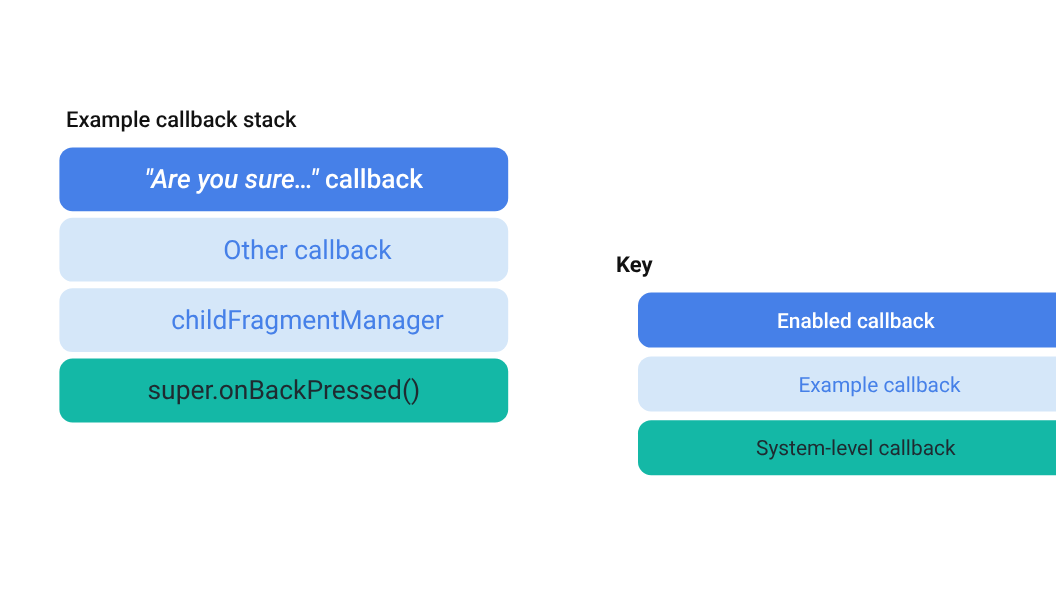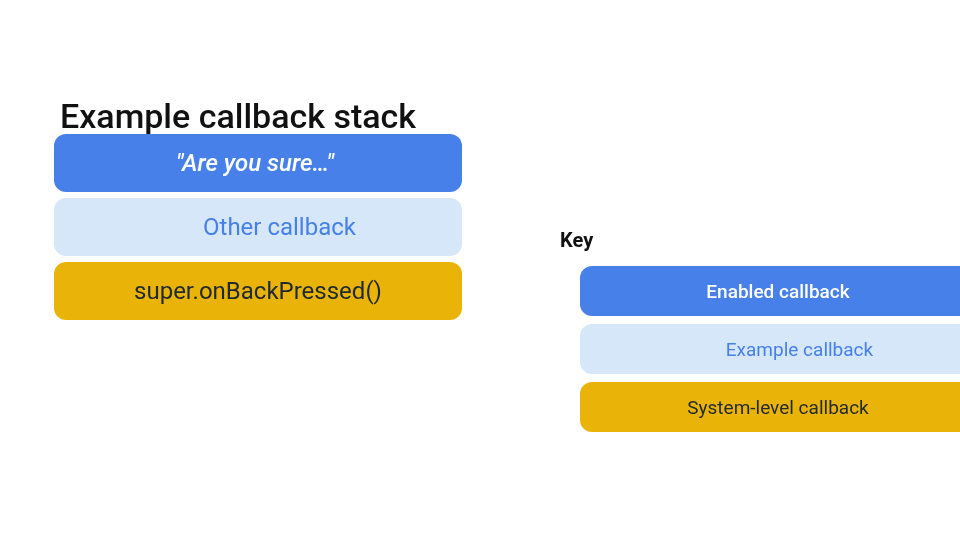--- a/index.html
+++ b/index.html
@@ -1,21 +1,21 @@
 <!DOCTYPE html>
 <html><head>
 <meta charset="utf-8">
 <style>
   * { box-sizing: border-box; margin: 0; padding: 0; }
   html, body { width: 960px; height: 540px; background: #fff; font-family: "Google Sans", "Roboto", "Segoe UI", Arial, sans-serif; }
   .canvas { position: relative; width: 960px; height: 540px; }
 
   .stack-title {
     position: absolute;
-    font-size: 34px;
+    font-size: 20px;
     font-weight: 500;
     color: #111;
   }
   .key-title {
     position: absolute;
     font-size: 20px;
     font-weight: 700;
     color: #111;
   }
 
@@ -38,38 +38,40 @@
     align-items: center;
     justify-content: center;
     text-align: center;
     font-weight: 500;
   }
   .stack-pill { width: 408px; height: 58px; font-size: 24px; }
   .key-pill   { width: 396px; height: 50px; font-size: 19px; margin-left: 24px; }
 
   .enabled  { background: #4680e8; color: #fff; }
   .disabled { background: #d5e7f9; color: #4680e8; font-weight: 400; padding-left: 43px; }
-  .system   { background: #eab308; color: #1f2a30; font-weight: 400; }
+  .system   { background: #14b8a6; color: #1f2a30; font-weight: 400; }
 
   .are-you-sure .quoted { font-style: italic; padding-right: 6px; }
 </style>
 </head>
 <body>
 <div class="canvas">
 
   <div class="stack-title" style="left:60px; top:96px;">Example callback stack</div>
 
   <div class="stack-col" style="left:54px; top:134px;">
 
     <div class="pill stack-pill enabled are-you-sure">
       <span class="quoted">"Are you sure…"</span>
+        <span> callback</span>
     </div>
 
     <div class="pill stack-pill disabled">Other callback</div>
 
+    <div class="pill stack-pill disabled">childFragmentManager</div>
 
 
     <div class="pill stack-pill system">super.onBackPressed()</div>
   </div>
 
   <div class="key-title" style="left:560px; top:228px;">Key</div>
 
   <div class="key-col" style="left:556px; top:266px;">
 
     <div class="pill key-pill enabled">Enabled callback</div>

